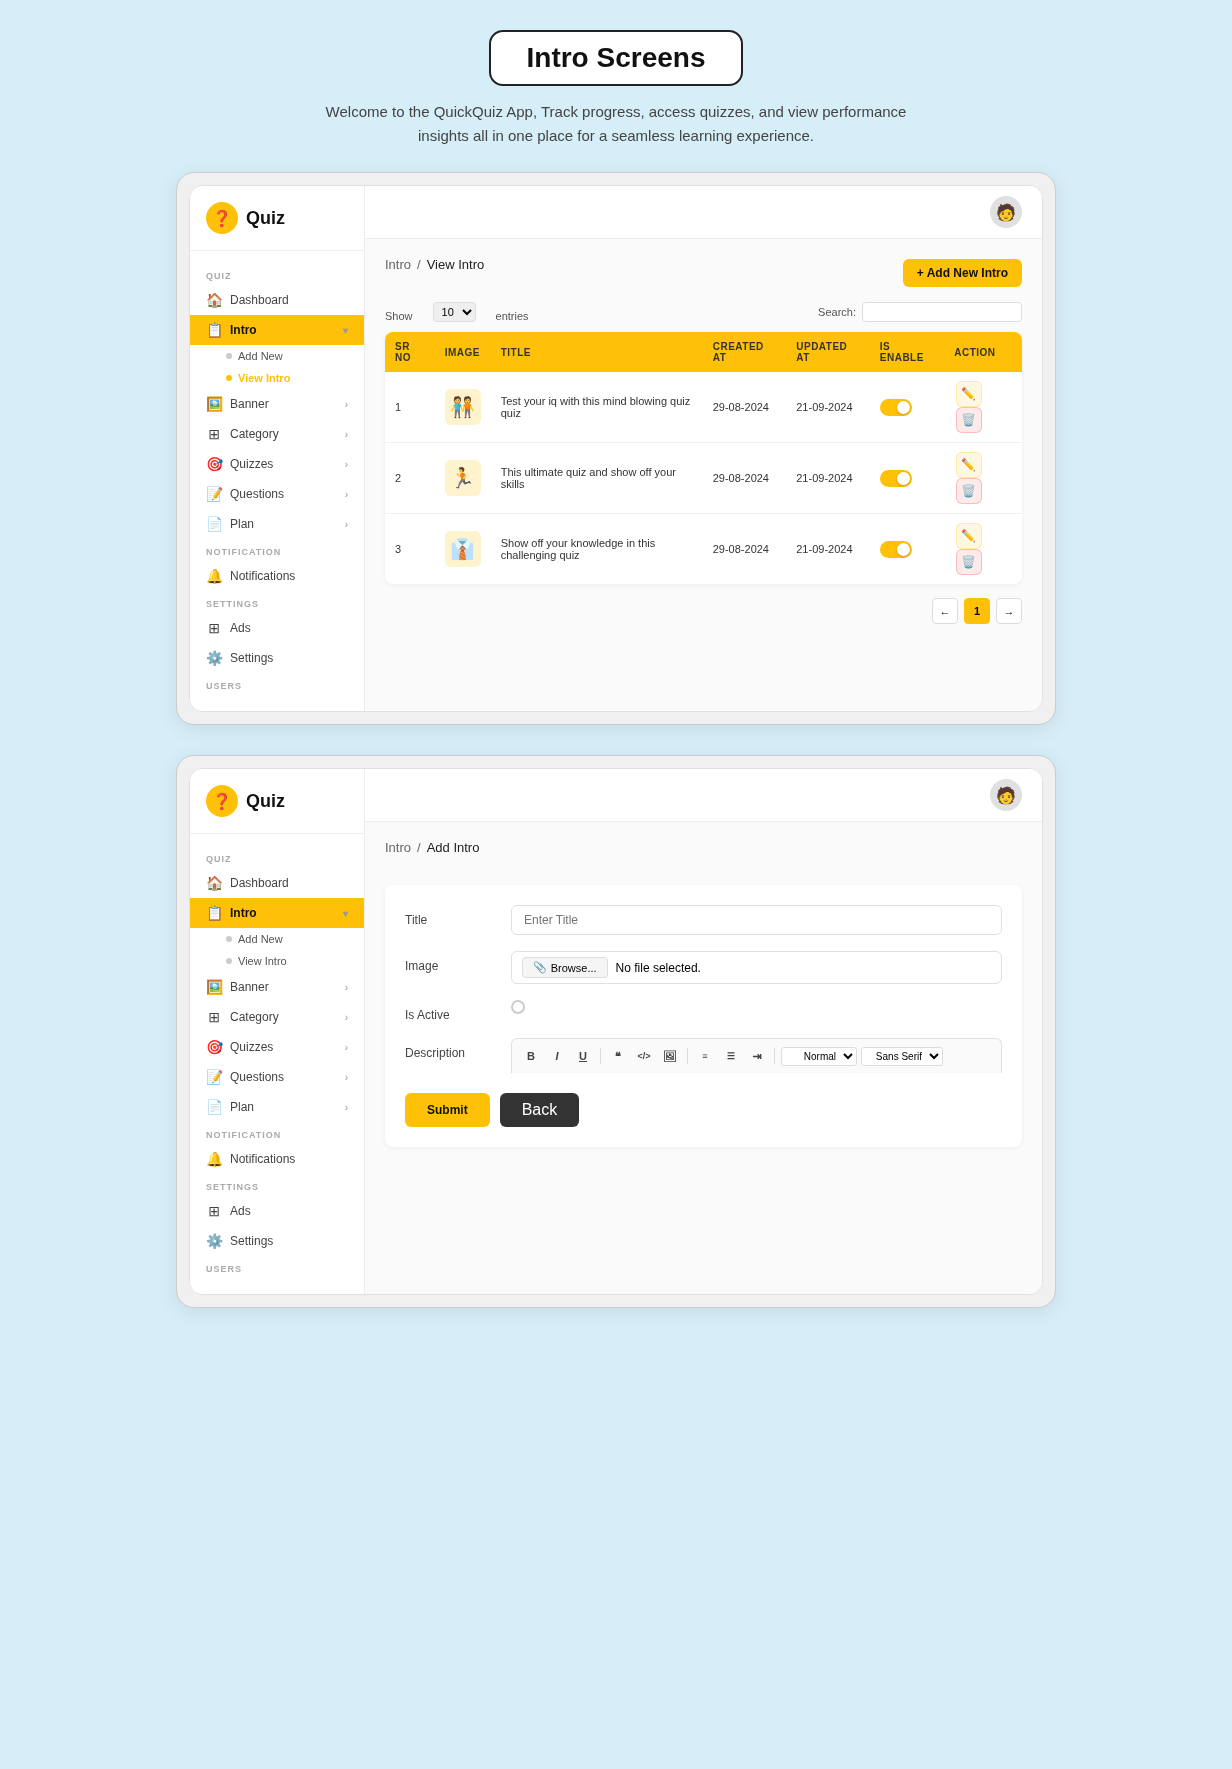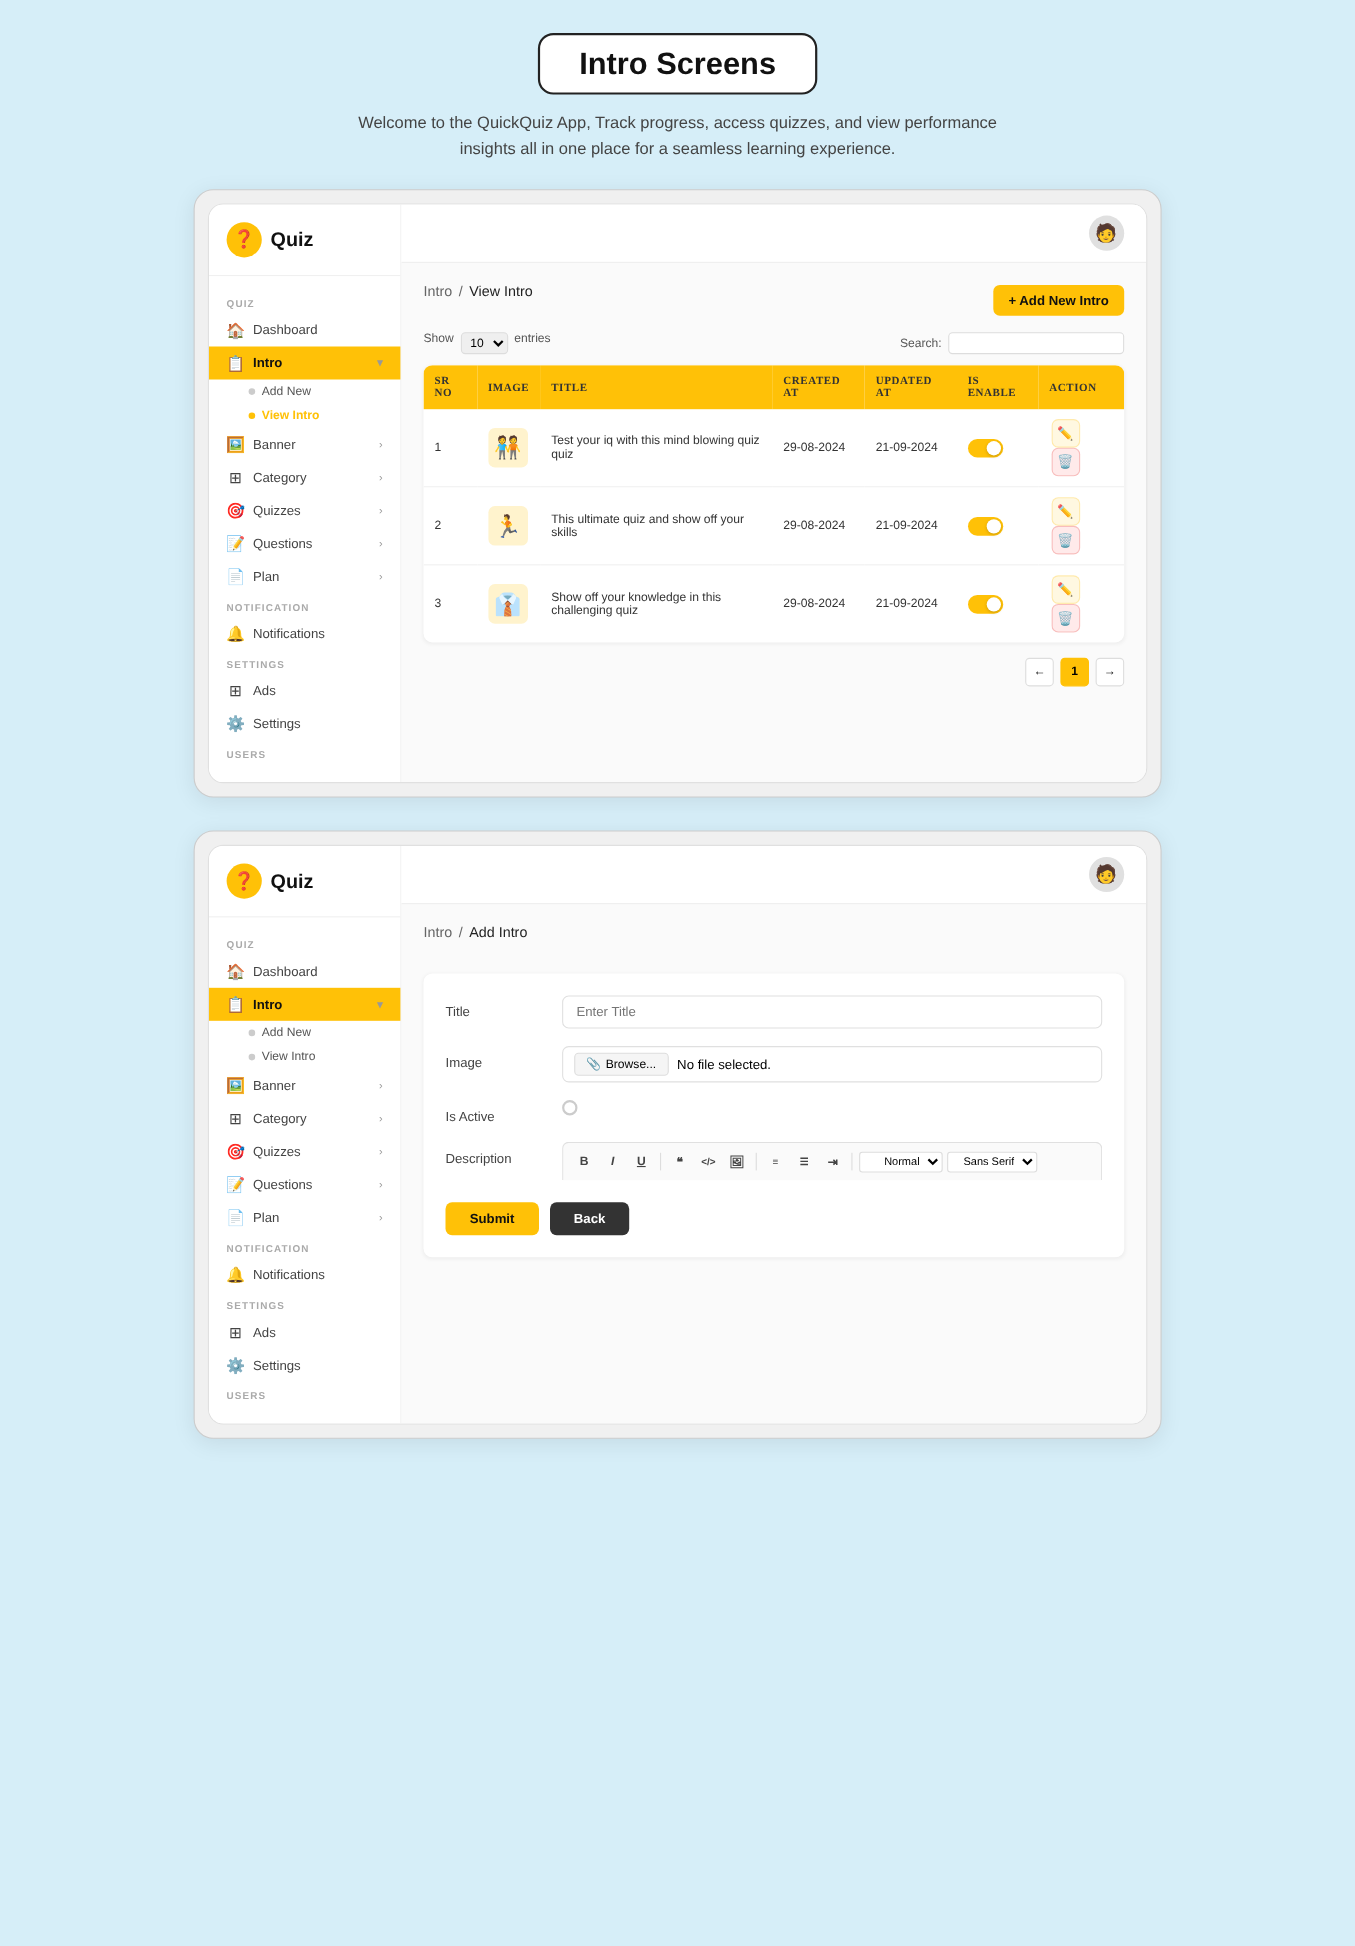--- a/index.html
+++ b/index.html
@@ -204,22 +204,22 @@
     .table-controls {
       display: flex;
       align-items: center;
       justify-content: space-between;
       margin-bottom: 10px;
       font-size: 11px;
       color: #555;
     }
     .show-entries {
       display: flex;
-      align-items: flex-start;
-      gap: 6px;
+      align-items: flex-end;
+      gap: 20px;
     }
     .show-entries select {
       font-size: 11px;
       border: 1px solid #ddd;
       border-radius: 4px;
       padding: 2px 4px;
     }
     .search-box {
       display: flex;
       align-items: center;
@@ -247,21 +247,20 @@
       background: #ffc107;
     }
     .data-table thead th {
       padding: 9px 10px;
       text-align: left;
       font-weight: 700;
       font-size: 10px;
       text-transform: uppercase;
       letter-spacing: 0.5px;
       color: #333;
-      font-family: Liberation Serif, serif;
     }
     .data-table tbody tr {
       border-bottom: 1px solid #f0f0f0;
     }
     .data-table tbody tr:last-child { border-bottom: none; }
     .data-table tbody td {
       padding: 9px 10px;
       color: #333;
       vertical-align: middle;
     }
@@ -458,22 +457,22 @@
       font-size: 12px;
       font-weight: 600;
       cursor: pointer;
     }
     .btn-back {
       background: #333;
       color: white;
       border: none;
       border-radius: 6px;
       padding: 8px 22px;
-      font-size: 12px;
-      font-weight: 700;
+      font-size: 16px;
+      font-weight: 400;
       cursor: pointer;
     }
   </style>
 </head>
 <body>
 
 <div class="page-header">
   <div class="page-title-box">
     <h1>Intro Screens</h1>
   </div>

